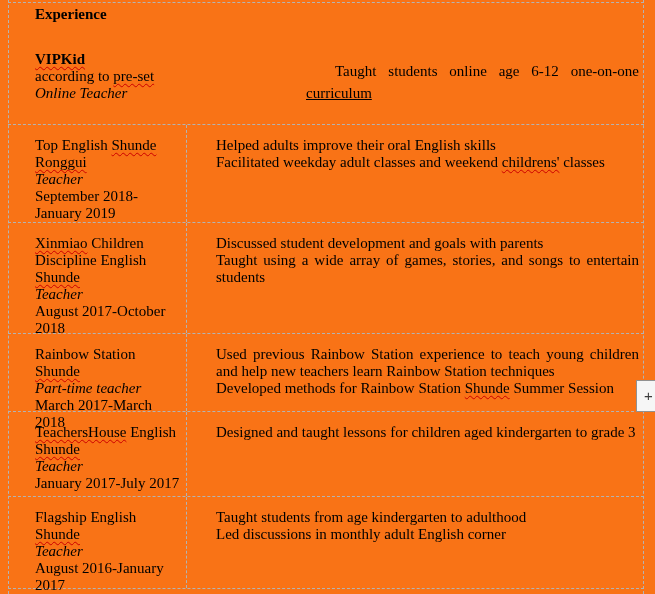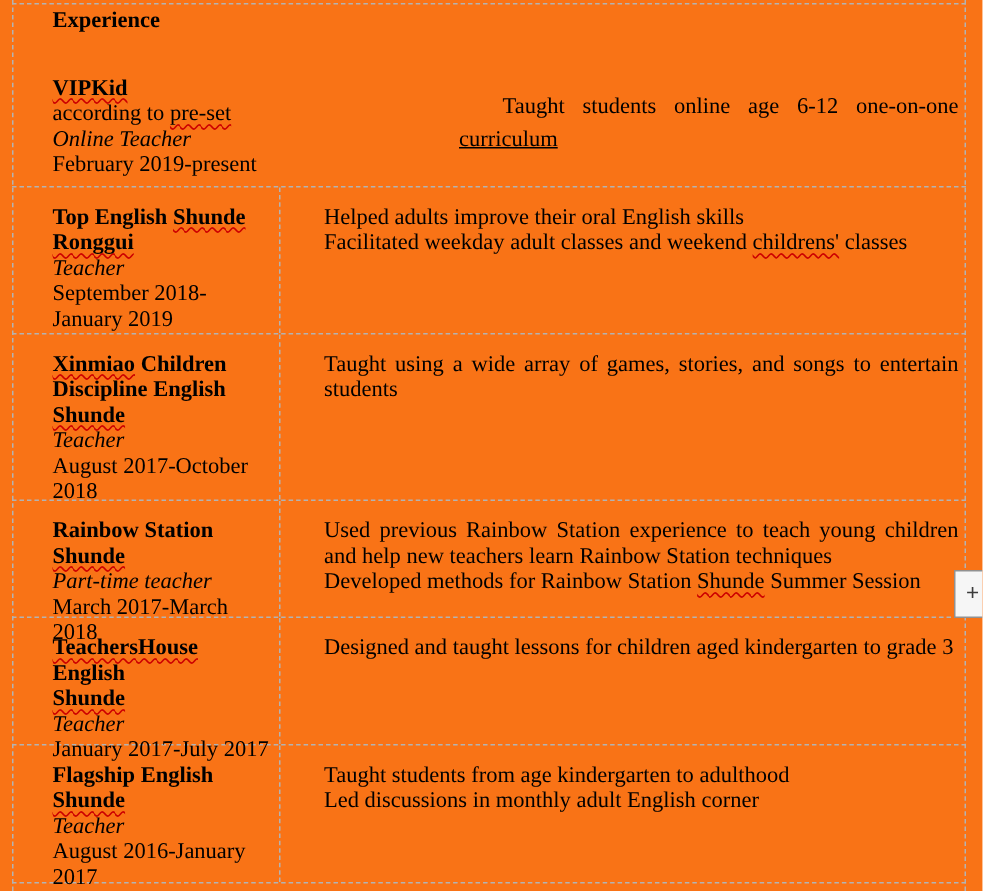--- a/index.html
+++ b/index.html
@@ -35,21 +35,21 @@
     flex:1;box-sizing:border-box;padding:12px 5px 0 29px;
   }
   .entry:nth-child(1){height:98px;}
   .entry:nth-child(2){height:111px;}
   .entry:nth-child(3){height:78px;}
   .entry:nth-child(4){height:85px;}
   .entry:nth-child(5){height:92px;}
 
   .b{font-weight:bold;}
   .i{font-style:italic;}
-  .company{font-weight:bold;white-space:pre-line;}
+  .company{font-weight:normal;white-space:pre-line;}
   .role{font-style:italic;}
   .dates{white-space:pre-line;}
   .bullet{margin:0;text-align:justify;}
   .squiggle{
     text-decoration-line:underline;
     text-decoration-style:wavy;
     text-decoration-color:var(--squiggle);
     text-decoration-thickness:1px;
     text-underline-offset:2px;
     text-decoration-skip-ink:none;
@@ -90,21 +90,20 @@
       <div class="heading">Experience</div>
       <div class="line line-1">
         <span class="b"><span class="squiggle">VIPKid</span></span>
         <span class="desc-right">Taught students online age 6-12 one-on-one</span>
       </div>
       <div class="line line-2">according to <span class="squiggle">pre-set</span></div>
       <div class="line line-3">
         <span class="i">Online Teacher</span>
         <span class="curriculum">curriculum</span>
       </div>
-      <div class="line line-4">February 2019-present</div>
     </div>
 
     <div id="entries">
   <div class="row entry">
     <div class="cell-left">
       <div class="company">Top English <span class="squiggle">Shunde</span>
 <span class="squiggle">Ronggui</span></div>
       <div class="role">Teacher</div>
       <div class="dates">September 2018-
 January 2019</div>
@@ -118,20 +117,21 @@
   <div class="row entry">
     <div class="cell-left">
       <div class="company"><span class="squiggle">Xinmiao</span> Children
 Discipline English
 <span class="squiggle">Shunde</span></div>
       <div class="role">Teacher</div>
       <div class="dates">August 2017-October
 2018</div>
     </div>
     <div class="cell-right">
+            <p class="bullet">Discussed student development and goals with parents</p>
             <p class="bullet">Taught using a wide array of games, stories, and songs to entertain students</p>
           </div>
   </div>
 
   <div class="row entry">
     <div class="cell-left">
       <div class="company">Rainbow Station
 <span class="squiggle">Shunde</span></div>
       <div class="role">Part-time teacher</div>
       <div class="dates">March 2017-March 2018</div>

